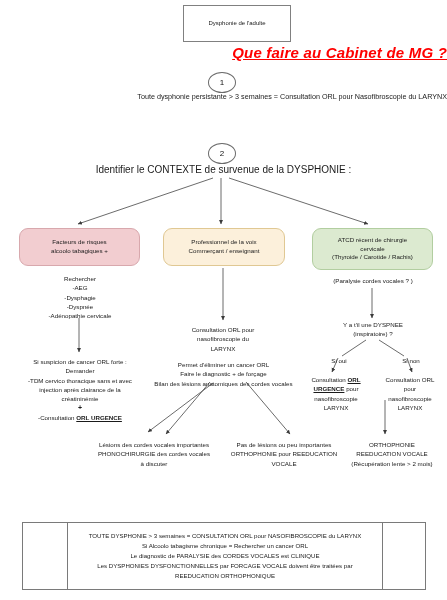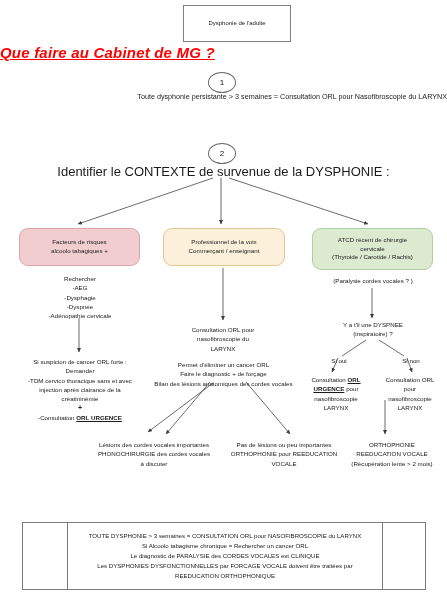--- a/index.html
+++ b/index.html
@@ -28,21 +28,21 @@
     font-size: 6px;
     display: flex;
     align-items: center;
     justify-content: center;
     line-height: 1.25;
   }
 
   
   .title {
     left: 0; top: 44px; width: 447px;
-    text-align: left;
+    text-align: right;
     color: #ff0000;
     font-size: 15px;
     font-weight: bold;
     font-style: italic;
     text-decoration: underline;
     letter-spacing: 0.2px;
   }
 
   
   .circle {
@@ -59,21 +59,21 @@
 
   
   .step-line-1 {
     left: 0; top: 92px; width: 447px;
     text-align: right;
     font-size: 7.2px;
   }
   .step-line-2 {
     left: 0; top: 164px; width: 447px;
     text-align: center;
-    font-size: 13px;
+    font-size: 10px;
   }
 
   
   .ctx-box {
     border-radius: 9px;
     border: 1px solid #9a9a9a;
     display: flex;
     align-items: center;
     justify-content: center;
     font-size: 6.2px;

